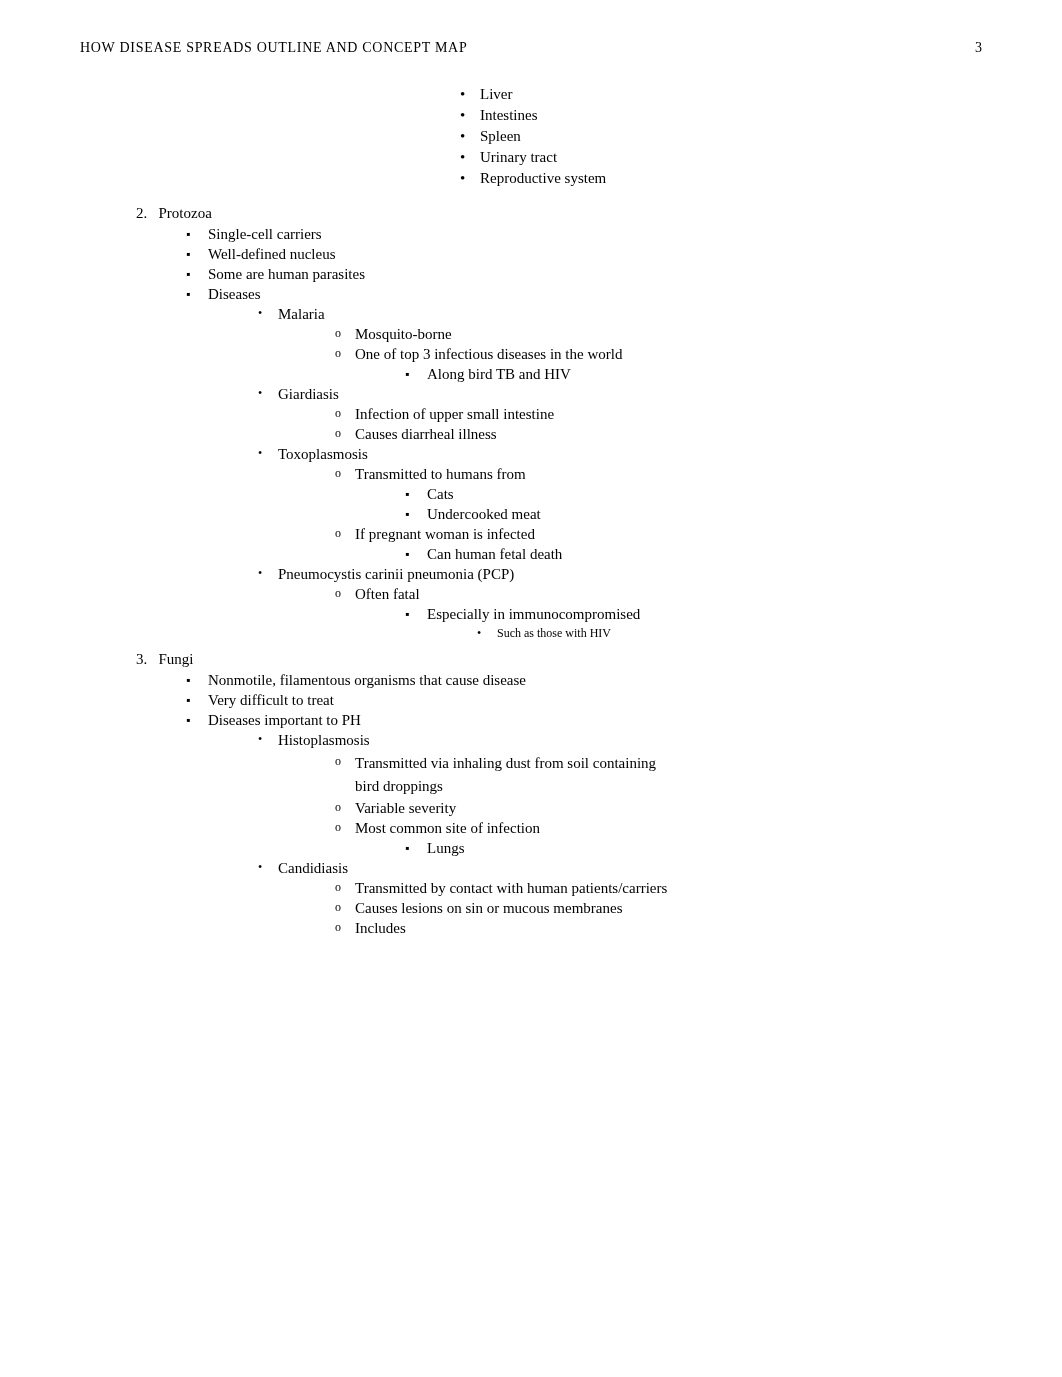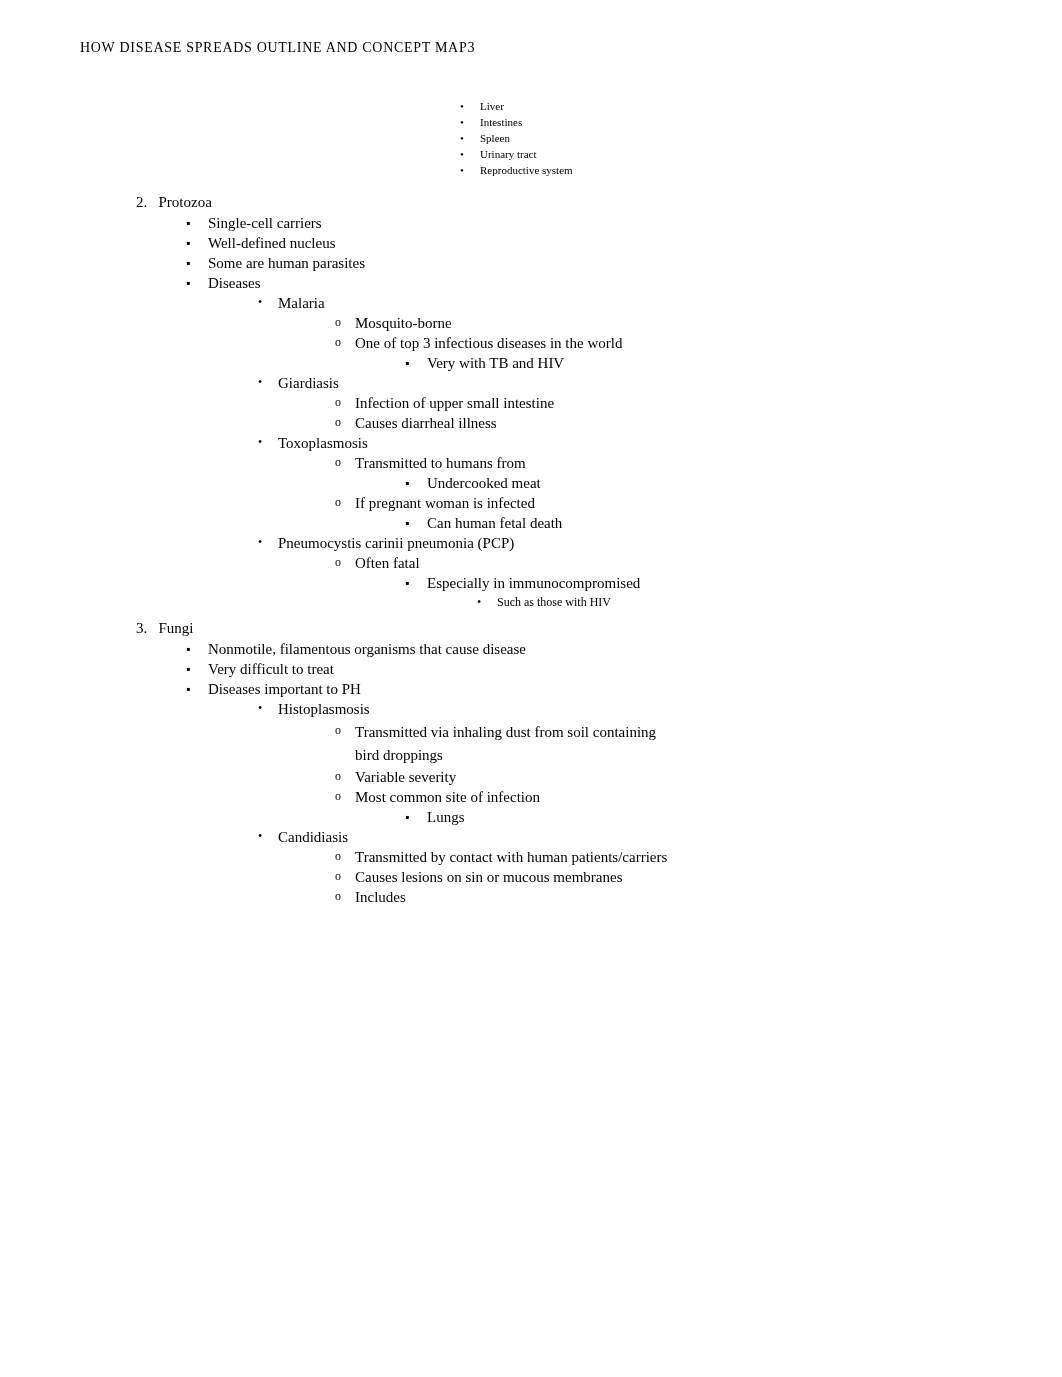--- a/index.html
+++ b/index.html
@@ -13,22 +13,23 @@
       font-family: 'Times New Roman', Times, serif;
       font-size: 15px;
       color: #000000;
       width: 1062px;
       min-height: 1377px;
       padding: 40px 80px 60px 80px;
     }
 
     .page-header {
       display: flex;
+      justify-content: space-between;
       align-items: flex-start;
-      margin-bottom: 44px;
+      margin-bottom: 30px;
       border-bottom: none;
     }
 
     .header-title {
       font-size: 14px;
       font-weight: normal;
       letter-spacing: 0.05em;
       color: #000;
     }
 
@@ -45,21 +46,21 @@
     .top-bullets {
       list-style: none;
       margin-left: 380px;
       margin-bottom: 18px;
     }
 
     .top-bullets li {
       position: relative;
       padding-left: 20px;
       margin-bottom: 4px;
-      font-size: 11px;
+      font-size: 15px;
     }
 
     .top-bullets li::before {
       content: '•';
       position: absolute;
       left: 0;
       top: 0;
     }
 
     
@@ -217,37 +218,38 @@
         <li>Well-defined nucleus</li>
         <li>Some are human parasites</li>
         <li>Diseases
           <ul class="level2-list">
 
             <li>Malaria
               <ul class="level3-list">
                 <li>Mosquito-borne</li>
                 <li>One of top 3 infectious diseases in the world
                   <ul class="level4-list">
-                    <li>Very with TB and HIV</li>
+                    <li>Along bird TB and HIV</li>
                   </ul>
                 </li>
               </ul>
             </li>
 
             <li>Giardiasis
               <ul class="level3-list">
                 <li>Infection of upper small intestine</li>
                 <li>Causes diarrheal illness</li>
               </ul>
             </li>
 
             <li>Toxoplasmosis
               <ul class="level3-list">
                 <li>Transmitted to humans from
                   <ul class="level4-list">
+                    <li>Cats</li>
                     <li>Undercooked meat</li>
                   </ul>
                 </li>
                 <li>If pregnant woman is infected
                   <ul class="level4-list">
                     <li>Can human fetal death</li>
                   </ul>
                 </li>
               </ul>
             </li>

